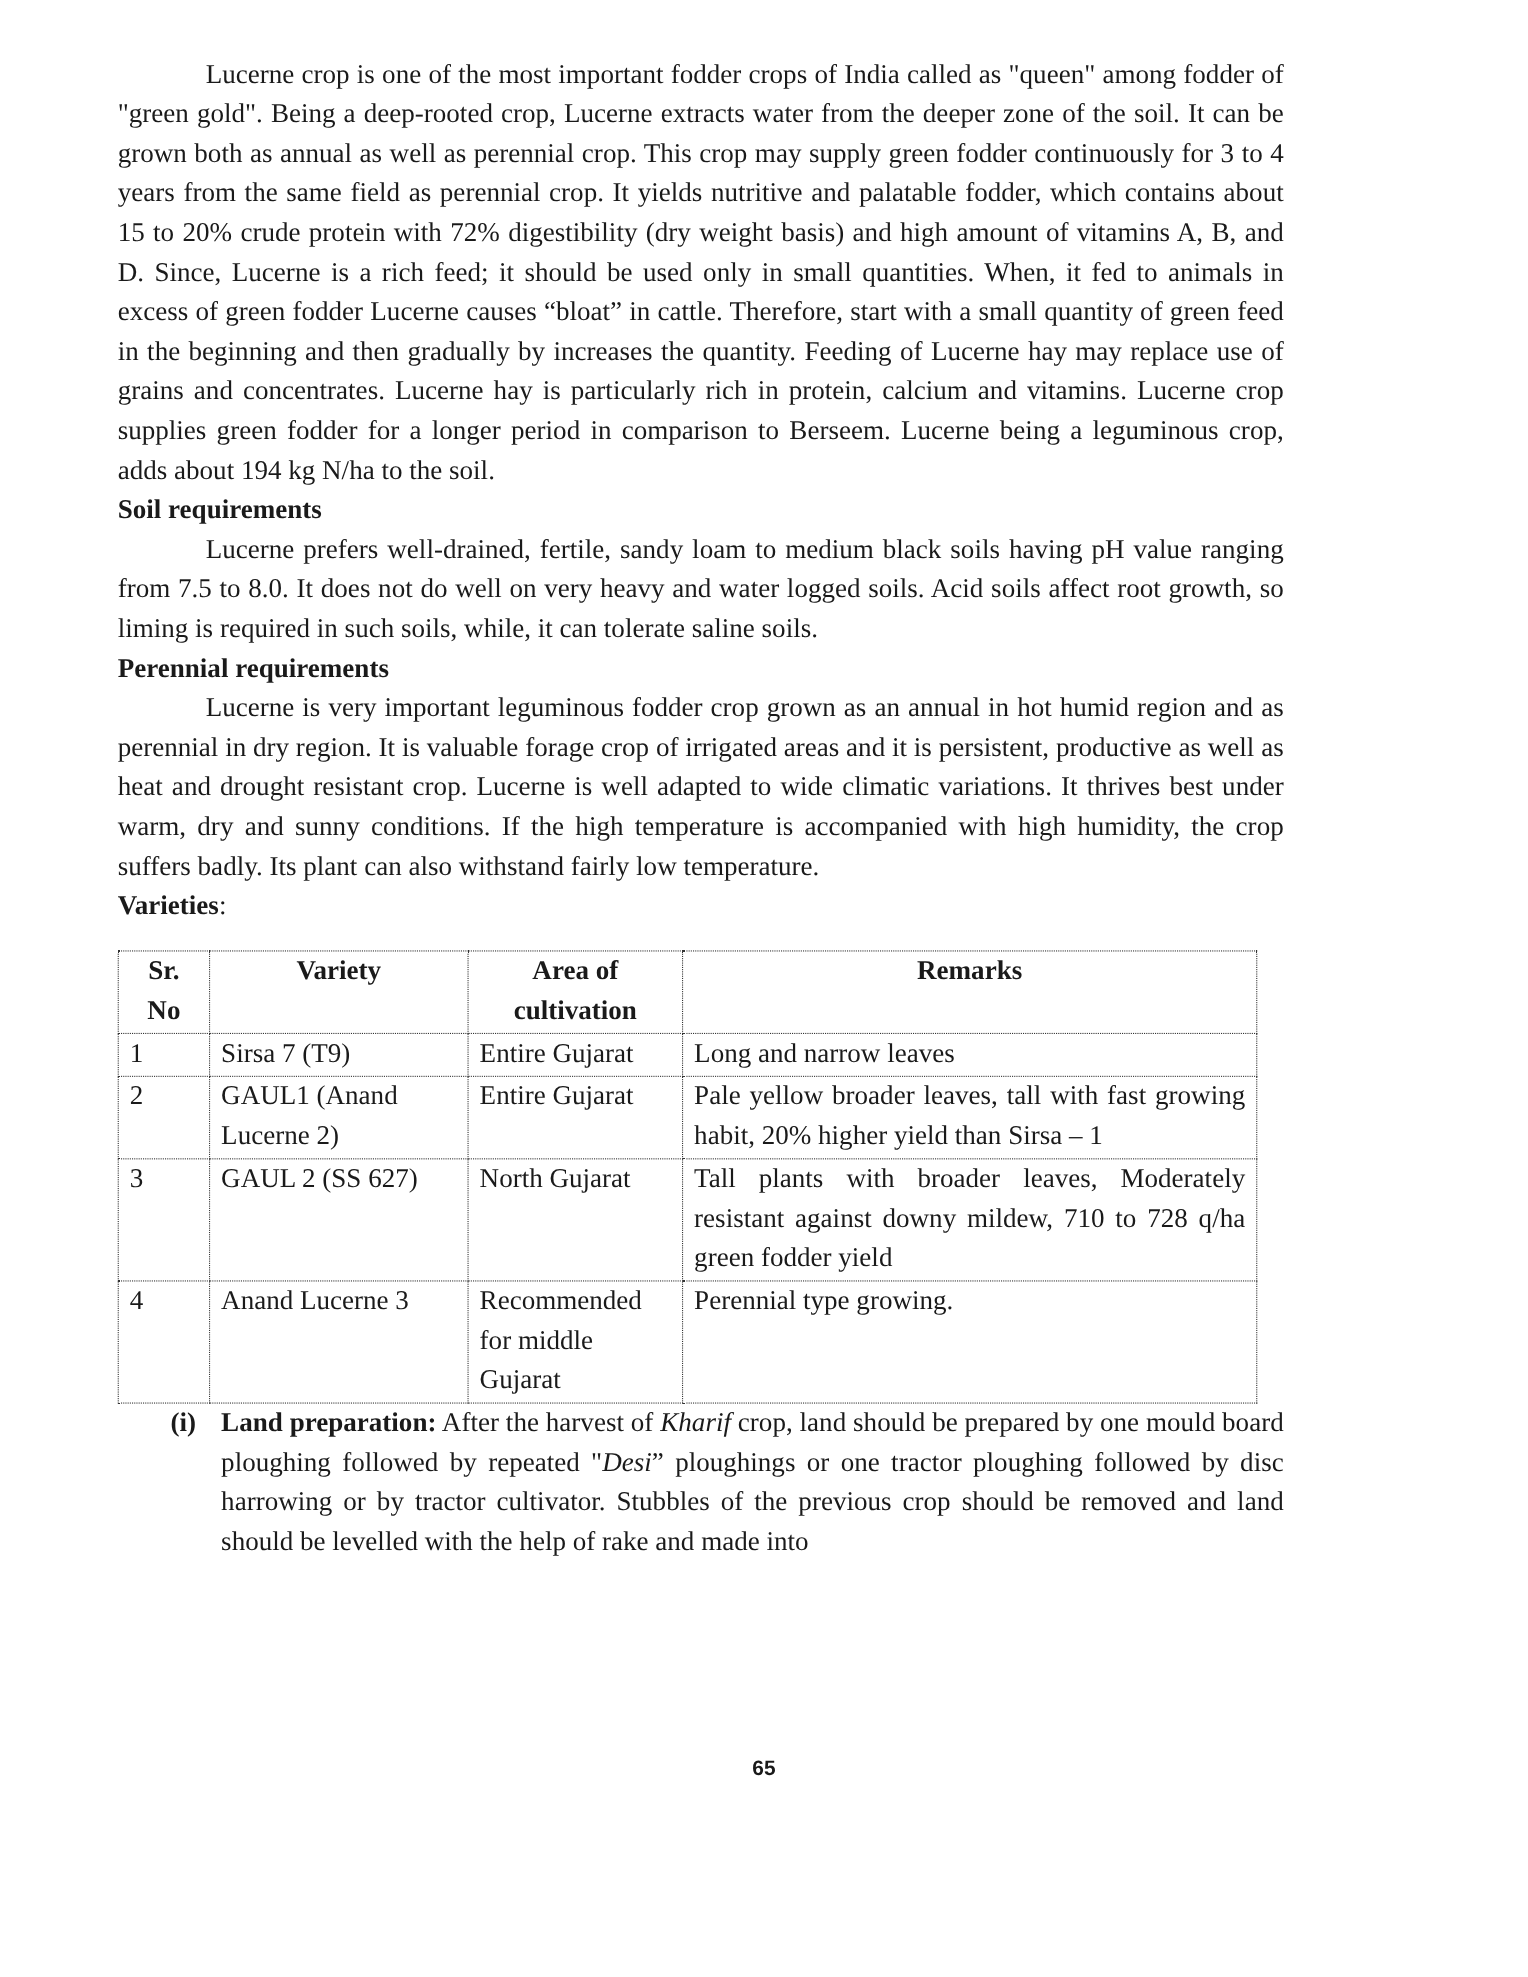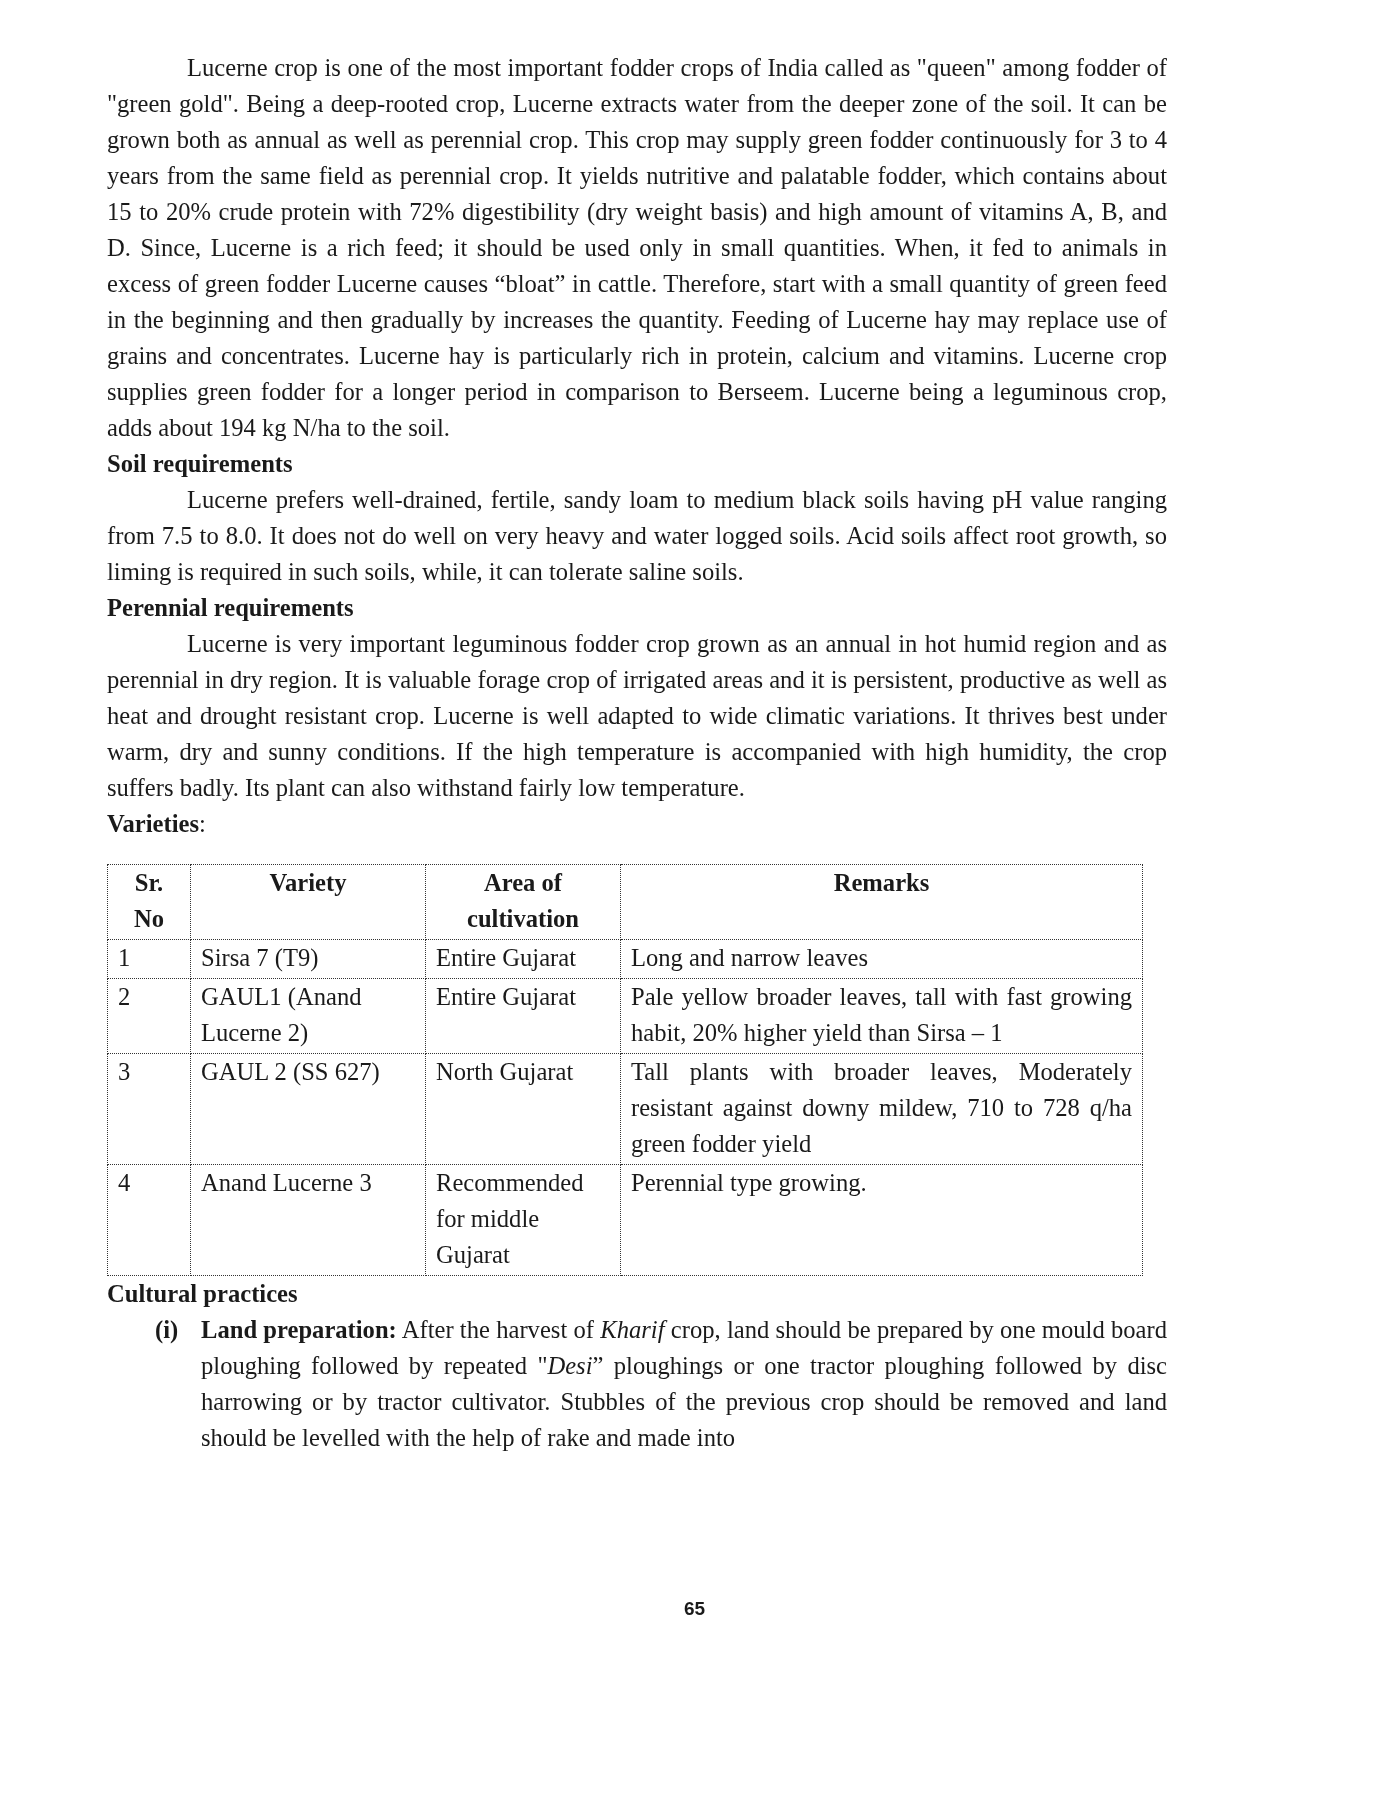--- a/index.html
+++ b/index.html
@@ -69,21 +69,20 @@
         <tr>
           <td>4</td>
           <td>Anand Lucerne 3</td>
           <td>Recommended for middle Gujarat</td>
           <td class="remarks">Perennial type growing.</td>
         </tr>
       </tbody>
     </table>
   </div>
 
-  <h2>Cultural practices</h2>
   <div class="list">
     <div class="list-item">
       <span class="list-num">(i)</span>
       <span class="list-body"><b>Land preparation:</b><span> After the harvest of </span><i>Kharif</i><span> crop, land should be prepared by one mould board ploughing followed by repeated "</span><i>Desi</i><span>” ploughings or one tractor ploughing followed by disc harrowing or by tractor cultivator. Stubbles of the previous crop should be removed and land should be levelled with the help of rake and made into</span></span>
     </div>
   </div>
 </div>
 
 <div class="page-number">65</div>
 

